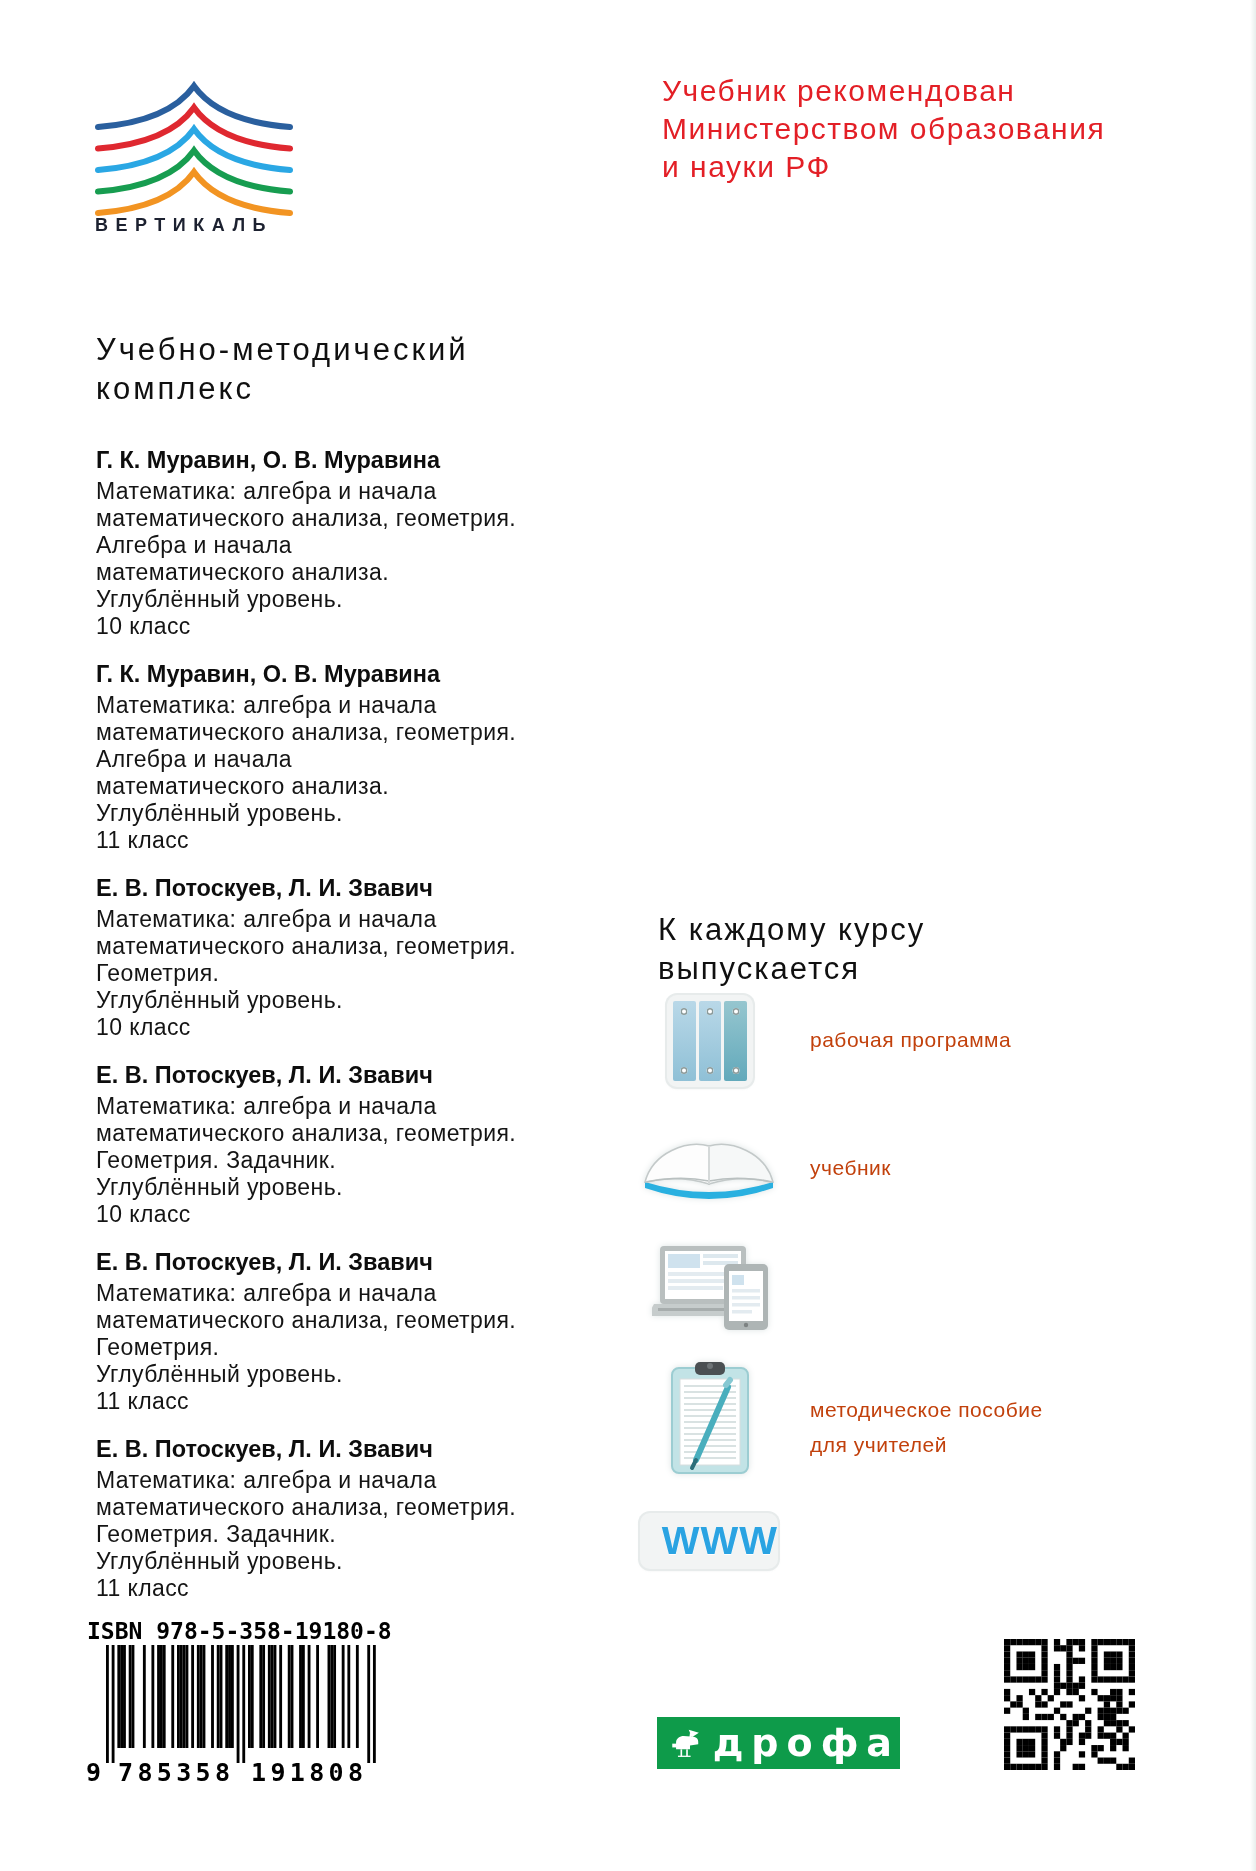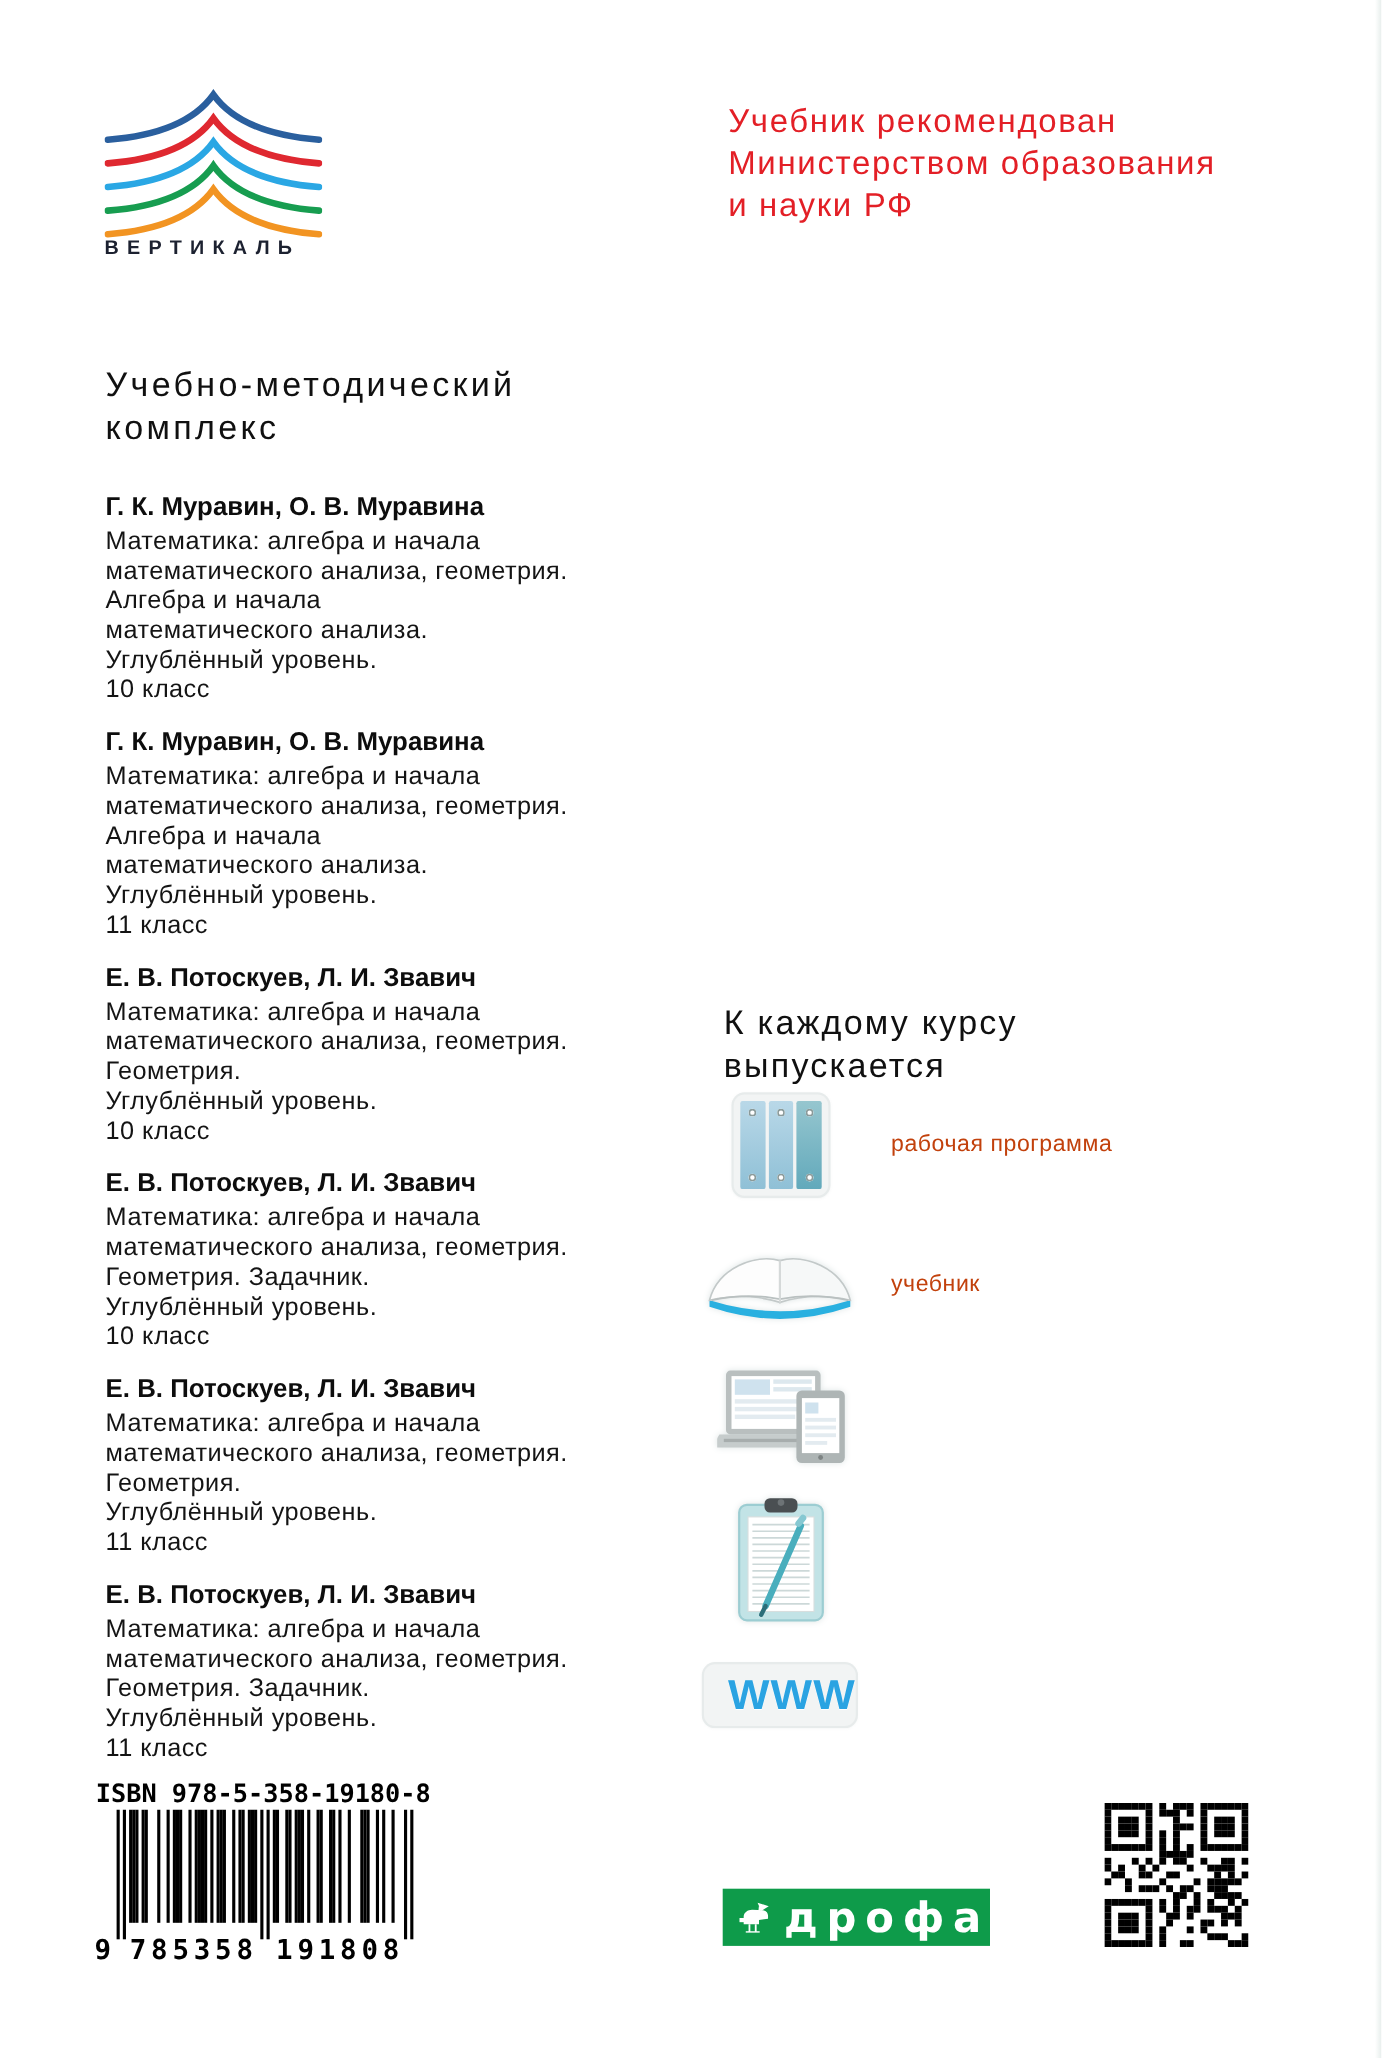--- a/index.html
+++ b/index.html
@@ -9,21 +9,21 @@
   .page-edge{position:absolute;top:0;right:0;width:6px;height:100%;
         background:linear-gradient(to left,#e7eeec,rgba(255,255,255,0));}
 
   
   .brand{position:absolute;left:95px;top:70px;width:200px;}
   .brand svg{display:block;}
   .brand-word{position:absolute;left:95px;top:215px;font-size:18px;font-weight:700;
         letter-spacing:7.5px;color:#1c2130;text-align:right;}
 
   
-  .rec-note{position:absolute;left:662px;top:92px;font-size:30px;line-height:38px;
+  .rec-note{position:absolute;left:662px;top:72px;font-size:30px;line-height:38px;
         letter-spacing:1.5px;font-weight:400;}
 
   
   .left-col{position:absolute;left:96px;top:330px;width:450px;}
   .umk-heading{font-size:31px;line-height:39px;letter-spacing:3px;color:#101010;
         margin:0 0 38px 0;font-weight:400;}
   .book{margin-bottom:20px;}
   .book .authors{font-size:23.5px;font-weight:700;line-height:28px;margin-bottom:4px;color:#0d0d0d;}
   .book .lines{font-size:23px;line-height:27px;letter-spacing:.4px;color:#141414;}
 
@@ -201,20 +201,22 @@
       <line x1="14" y1="86" x2="66" y2="86"></line>
         <line x1="14" y1="92" x2="66" y2="92"></line>
       <line x1="14" y1="98" x2="66" y2="98"></line>
     </g>
     <rect x="25" y="2" width="30" height="13" rx="5" fill="#4a4f52"></rect>
     <circle cx="40" cy="6" r="3" fill="#6d7376"></circle>
     <line x1="58" y1="27" x2="26" y2="100" stroke="#49aebd" stroke-width="6" stroke-linecap="round"></line>
     <line x1="26" y1="100" x2="22" y2="108" stroke="#2c6e7a" stroke-width="4" stroke-linecap="round"></line>
     <line x1="56" y1="25" x2="60" y2="20" stroke="#86c8d2" stroke-width="6" stroke-linecap="round"></line>
   </svg>
+  <div class="kit-label ml" style="top:1392px">методическое пособие
+для учителей</div>
 
   <div class="icon-sticker www">
     <span style="color: rgb(42, 163, 226);">WWW</span>
   </div>
 
   <div class="isbn">ISBN 978-5-358-19180-8</div>
 
   <svg class="barcode" width="300" height="142" viewBox="0 0 300 142">
     <g id="bars" fill="#000">
         <rect x="22.00" y="0" width="2.84" height="118"></rect>

